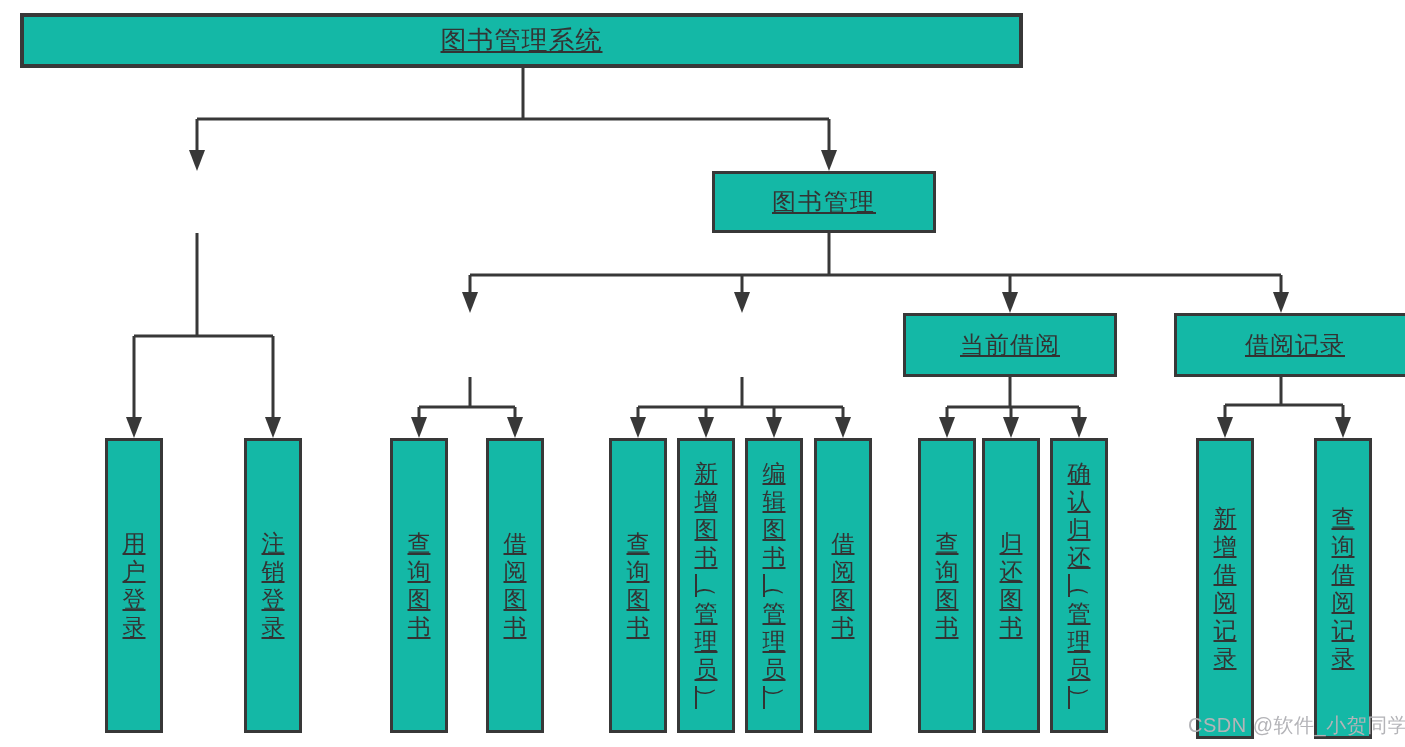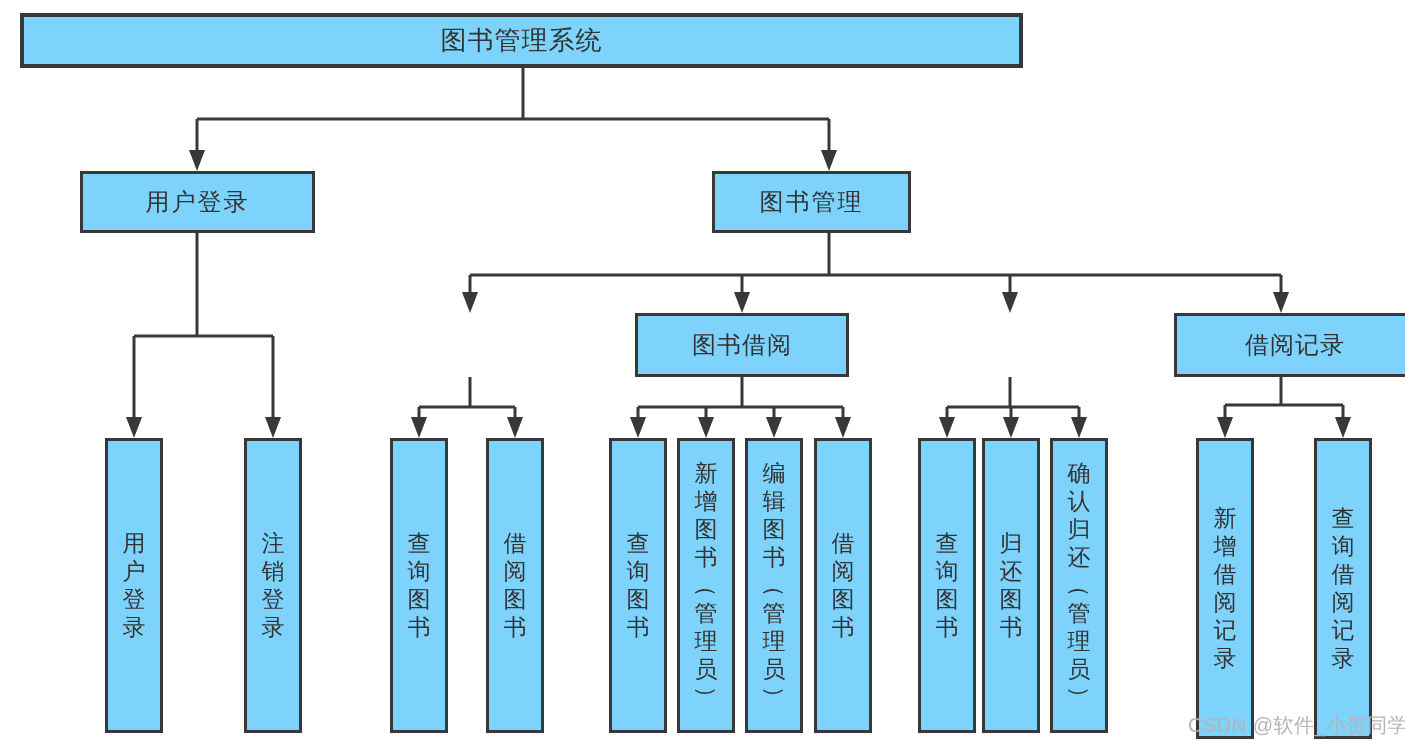--- a/index.html
+++ b/index.html
@@ -15,27 +15,28 @@
     font-family:"Liberation Sans","DejaVu Sans",sans-serif;
     color:var(--text);
     position:relative;
   }
   .canvas{position:absolute;inset:0;width:1405px;height:747px;}
   .connector{position:absolute;left:0;top:0;width:1405px;height:747px;pointer-events:none;}
   .connector path{stroke:var(--line);stroke-width:3;fill:none;}
   .connector polygon{fill:var(--line);stroke:none;}
   .box{
     position:absolute;
-    background:#7dd3fc;
+    background:#14b8a6;
     border:3px solid var(--line);
     display:flex;
     align-items:center;
     justify-content:center;
     text-align:center;
     color:var(--text);
+    text-decoration:underline;
   }
   .root{border-width:4px;font-size:26px;letter-spacing:1px;}
   .lvl2{font-size:24px;letter-spacing:2px;}
   .lvl3{font-size:24px;letter-spacing:1px;}
   .leaf{
     font-size:23px;
     flex-direction:column;
     gap:5px;
     line-height:1;
   }
@@ -82,24 +83,23 @@
     <polygon points="835,417 851,417 843,438"></polygon>
     <polygon points="939,417 955,417 947,438"></polygon>
     <polygon points="1003,417 1019,417 1011,438"></polygon>
     <polygon points="1071,417 1087,417 1079,438"></polygon>
     <polygon points="1217,417 1233,417 1225,438"></polygon>
     <polygon points="1335,417 1351,417 1343,438"></polygon>
   </svg>
 
   <div class="box root" style="left:20px;top:13px;width:1003px;height:55px;">图书管理系统</div>
 
-  <div class="box lvl2" style="left:80px;top:171px;width:235px;height:62px;">用户登录</div>
-  <div class="box lvl2" style="left:712px;top:171px;width:199px;height:62px;">图书管理</div>
-
-  <div class="box lvl3" style="left:635px;top:313px;width:214px;height:64px;">图书借阅</div>
+  <div class="box lvl2" style="left:712px;top:171px;width:224px;height:62px;">图书管理</div>
+
+  <div class="box lvl3" style="left:903px;top:313px;width:214px;height:64px;">当前借阅</div>
   <div class="box lvl3" style="left:1174px;top:313px;width:242px;height:64px;">借阅记录</div>
 
   <div class="box leaf vtext" style="left:105px;top:438px;width:58px;height:295px;">
       <span class="vch">用</span>
       <span class="vch">户</span>
       <span class="vch">登</span>
       <span class="vch">录</span>
     </div>
   <div class="box leaf vtext" style="left:244px;top:438px;width:58px;height:295px;">
       <span class="vch">注</span>

